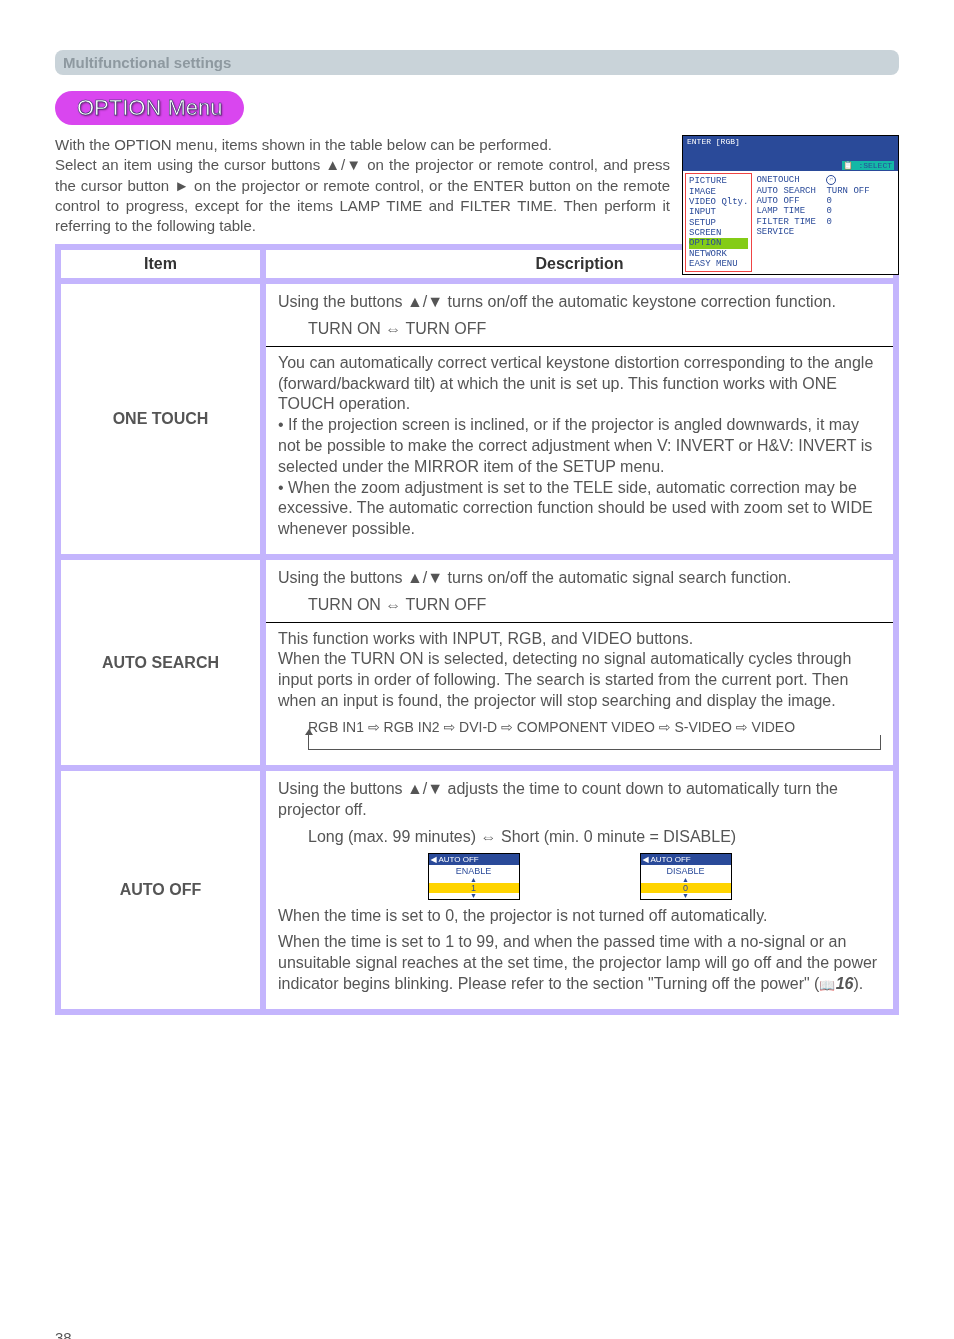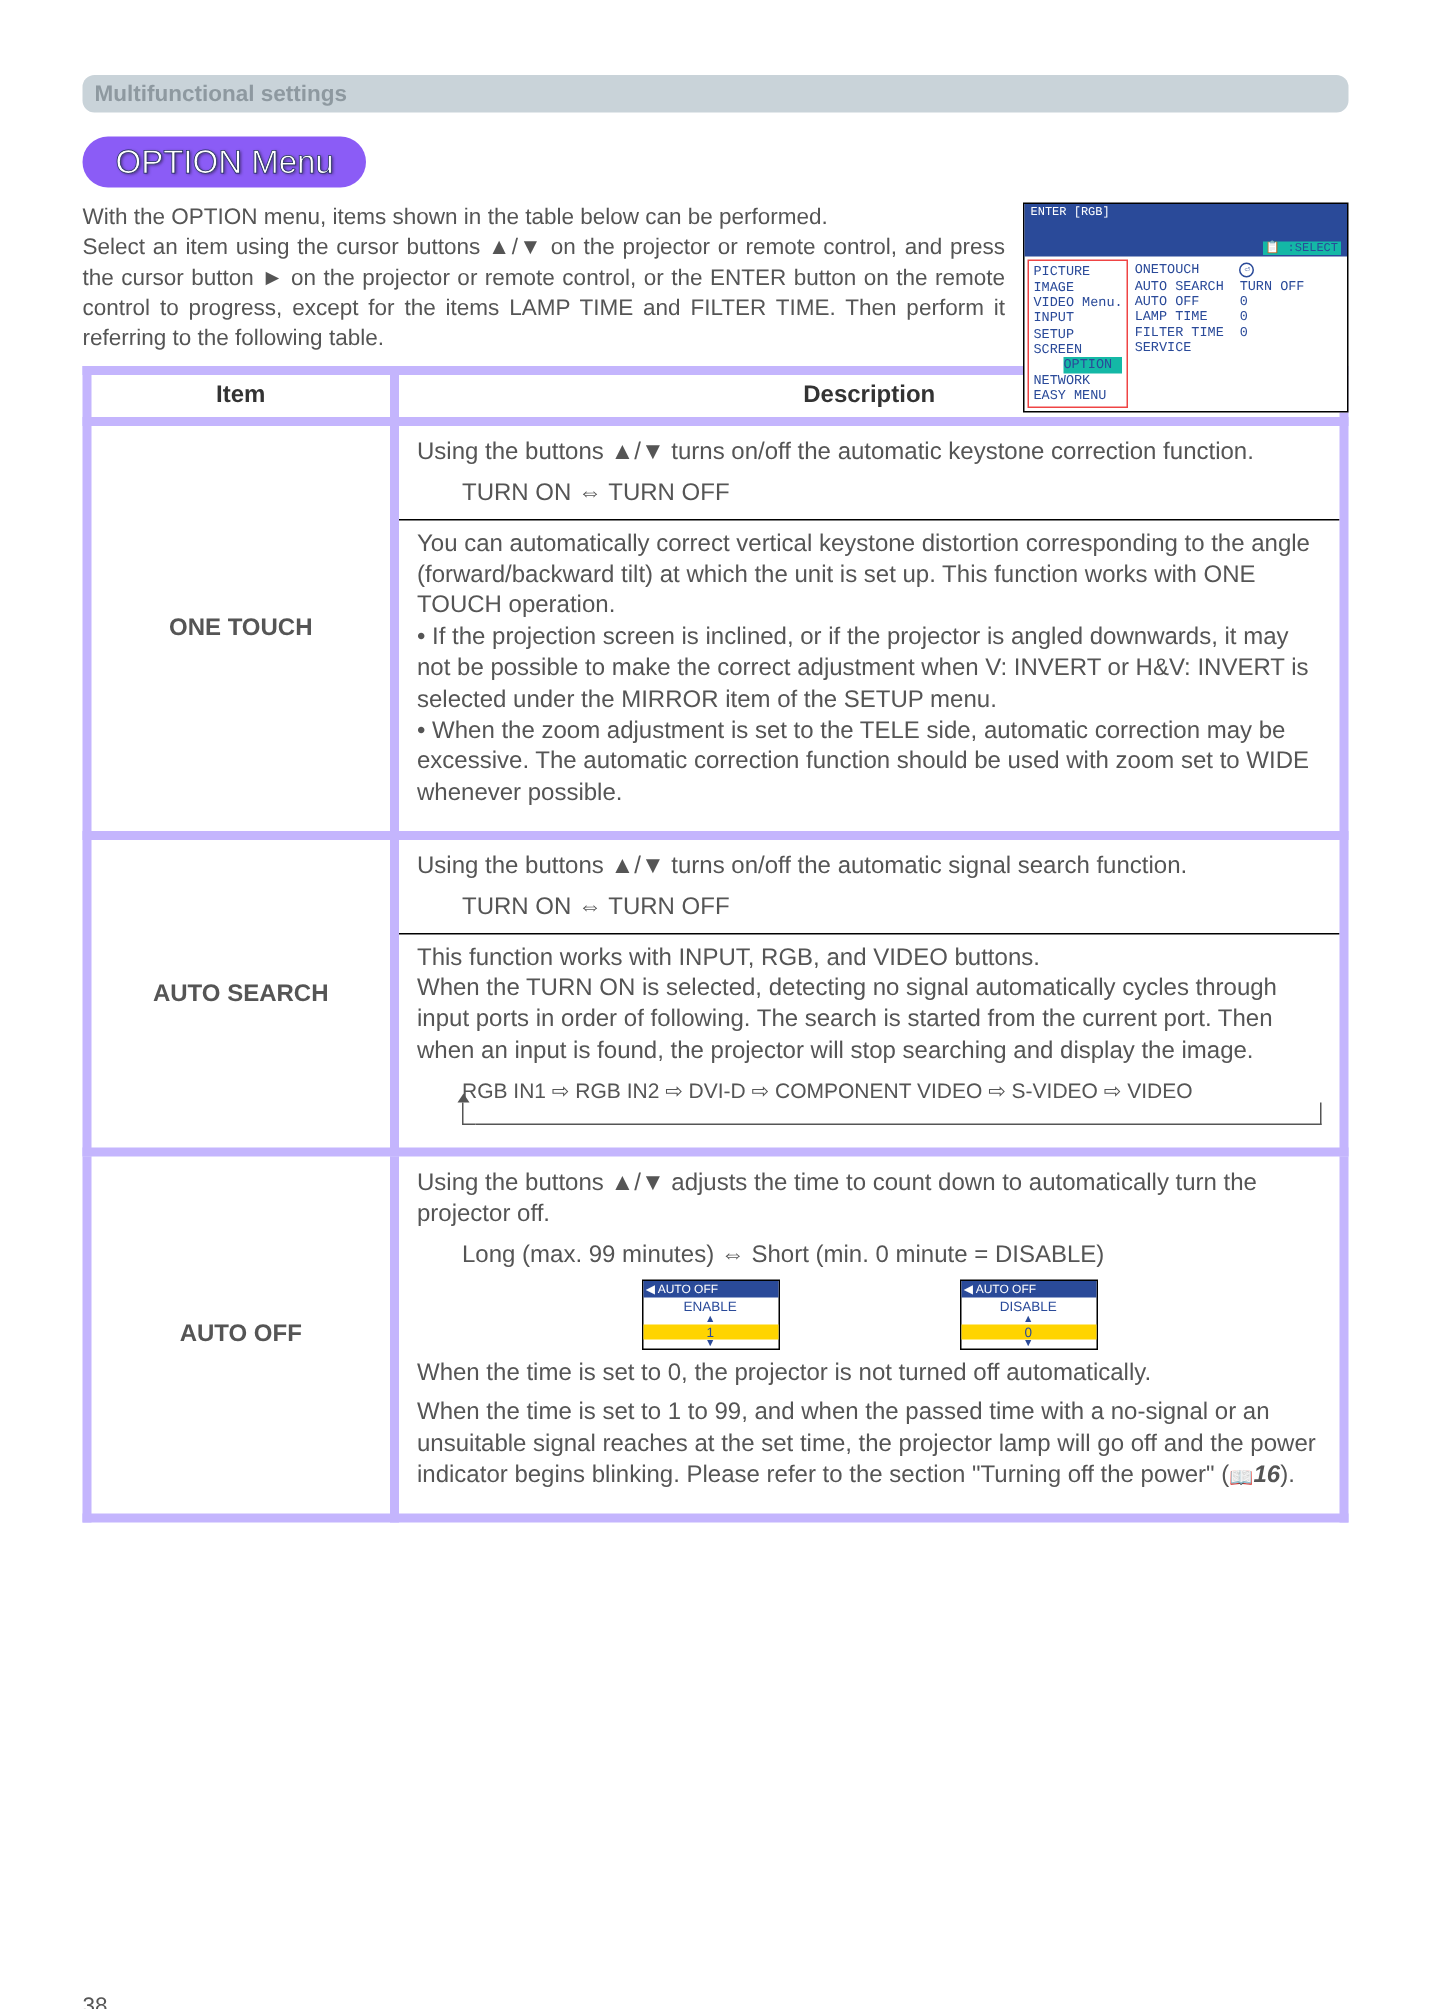--- a/index.html
+++ b/index.html
@@ -19,21 +19,21 @@
     background: #c9d3d9;
     color: #8e99a0;
     font-size: 15px;
     font-weight: bold;
     padding: 4px 8px;
     border-radius: 8px;
     margin-bottom: 16px;
   }
   .menu-title-wrap {
     display: inline-block;
-    background: #8b5cf6;
+    background: #d946ef;
     border-radius: 22px;
     padding: 4px 22px;
     margin-bottom: 10px;
     text-align: right;
   }
   .menu-title {
     color: #fff;
     font-size: 22px;
     font-weight: normal;
     text-shadow: 1px 1px 2px rgba(0,0,0,0.5);
@@ -78,21 +78,21 @@
   .osd-body {
     display: flex;
     padding: 2px;
   }
   .osd-left {
     border: 1px solid #ef4444;
     padding: 2px 3px;
     margin-right: 4px;
   }
   .osd-left div { white-space: nowrap; }
-  .osd-left .highlight { background: #14b8a6; margin-left: 20px; }
+  .osd-left .highlight { background: #84cc16; }
   .osd-right {
     padding: 2px 0;
   }
   .osd-right .row { display: flex; }
   .osd-right .lbl { width: 70px; }
   .osd-circle {
     display: inline-block;
     width: 8px; height: 8px; border: 1px solid #2a4a99; border-radius: 50%;
     font-size: 6px; line-height: 8px; text-align: center;
   }
@@ -234,21 +234,21 @@
 
     <div class="osd-box">
       <div class="osd-header">
         <span>ENTER [RGB]</span>
         <span class="osd-header-right">📋 <span>:SELECT</span></span>
       </div>
       <div class="osd-body">
         <div class="osd-left">
           <div>PICTURE</div>
           <div>IMAGE</div>
-          <div>VIDEO Menu.</div>
+          <div>VIDEO Qlty.</div>
           <div>INPUT</div>
           <div>SETUP</div>
           <div>SCREEN</div>
           <div class="highlight">OPTION</div>
           <div>NETWORK</div>
           <div>EASY MENU</div>
         </div>
         <div class="osd-right">
           <div class="row">
               <span class="lbl">ONETOUCH</span>

